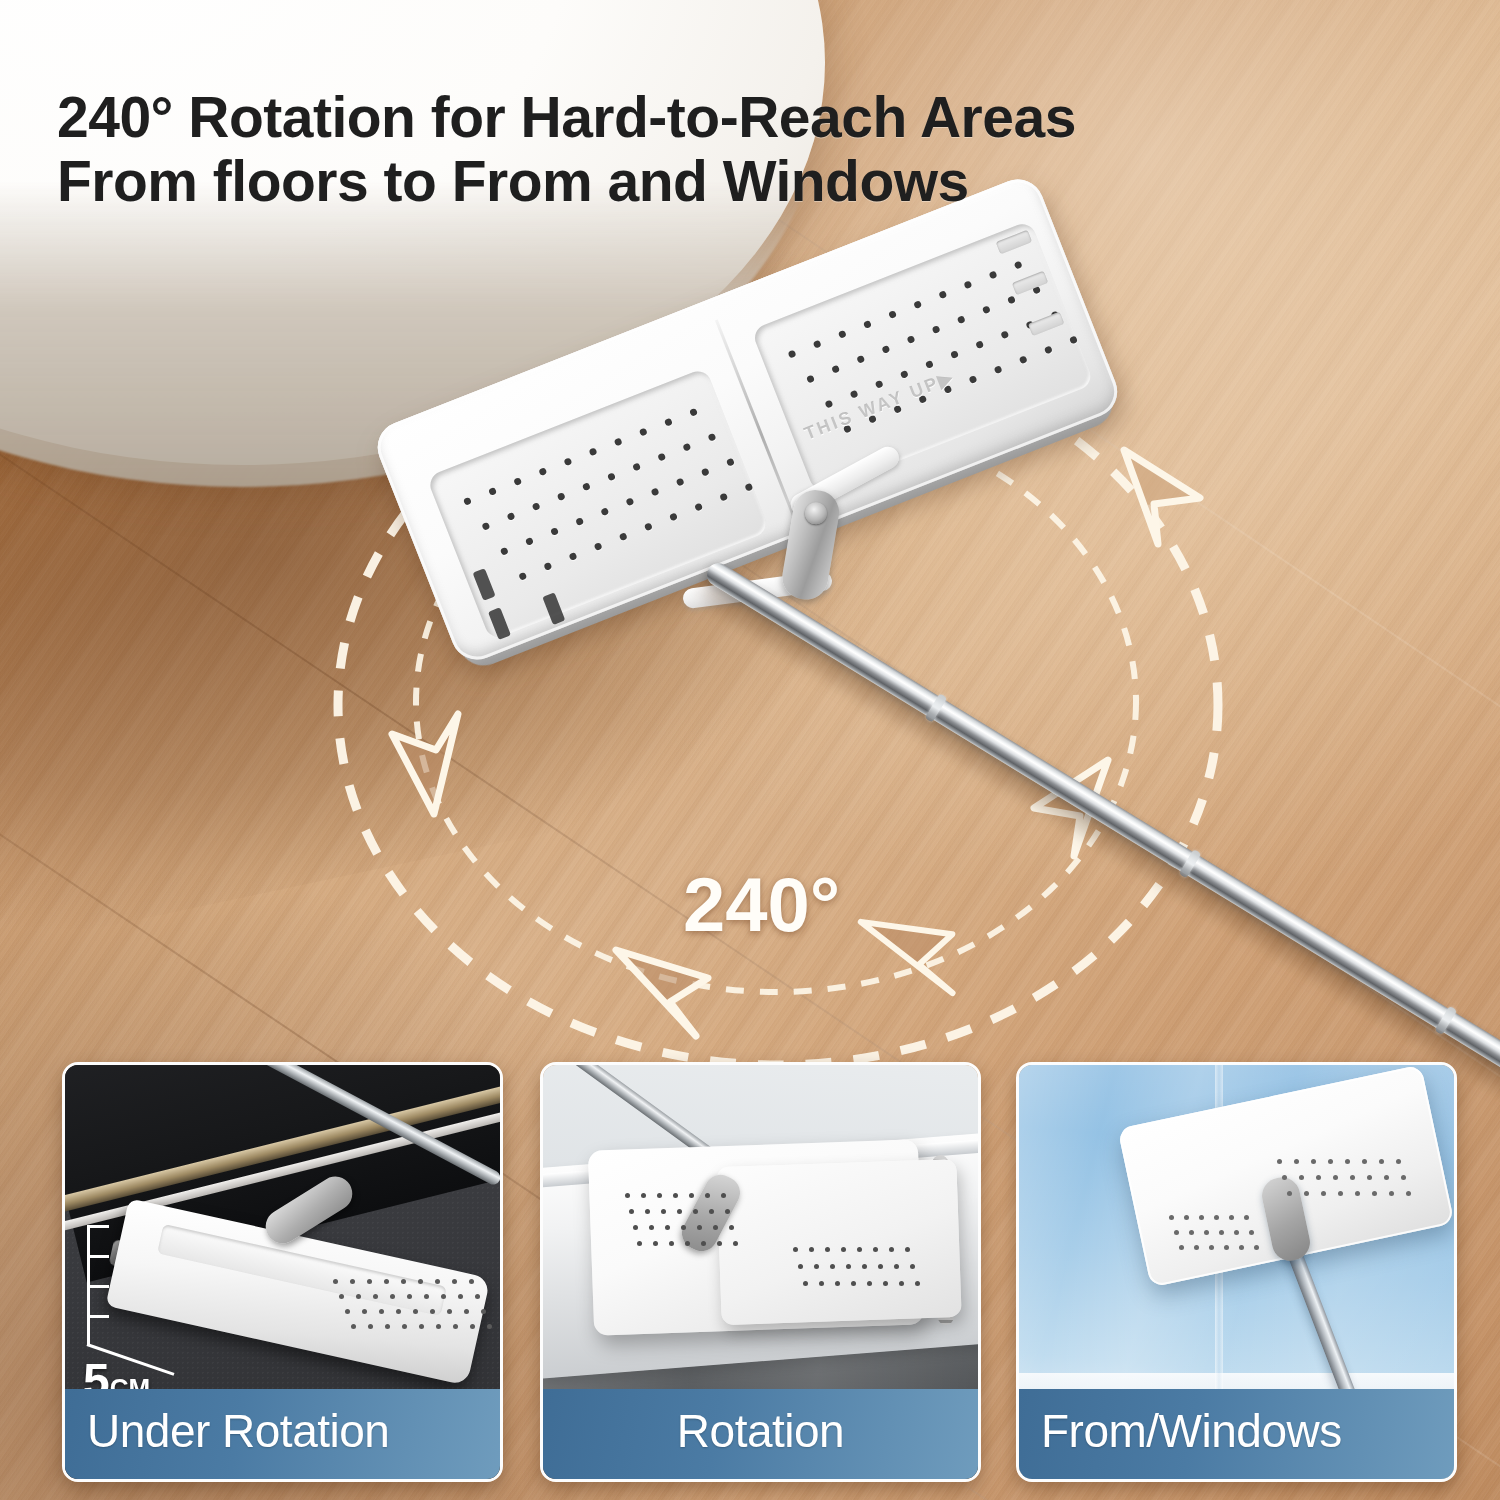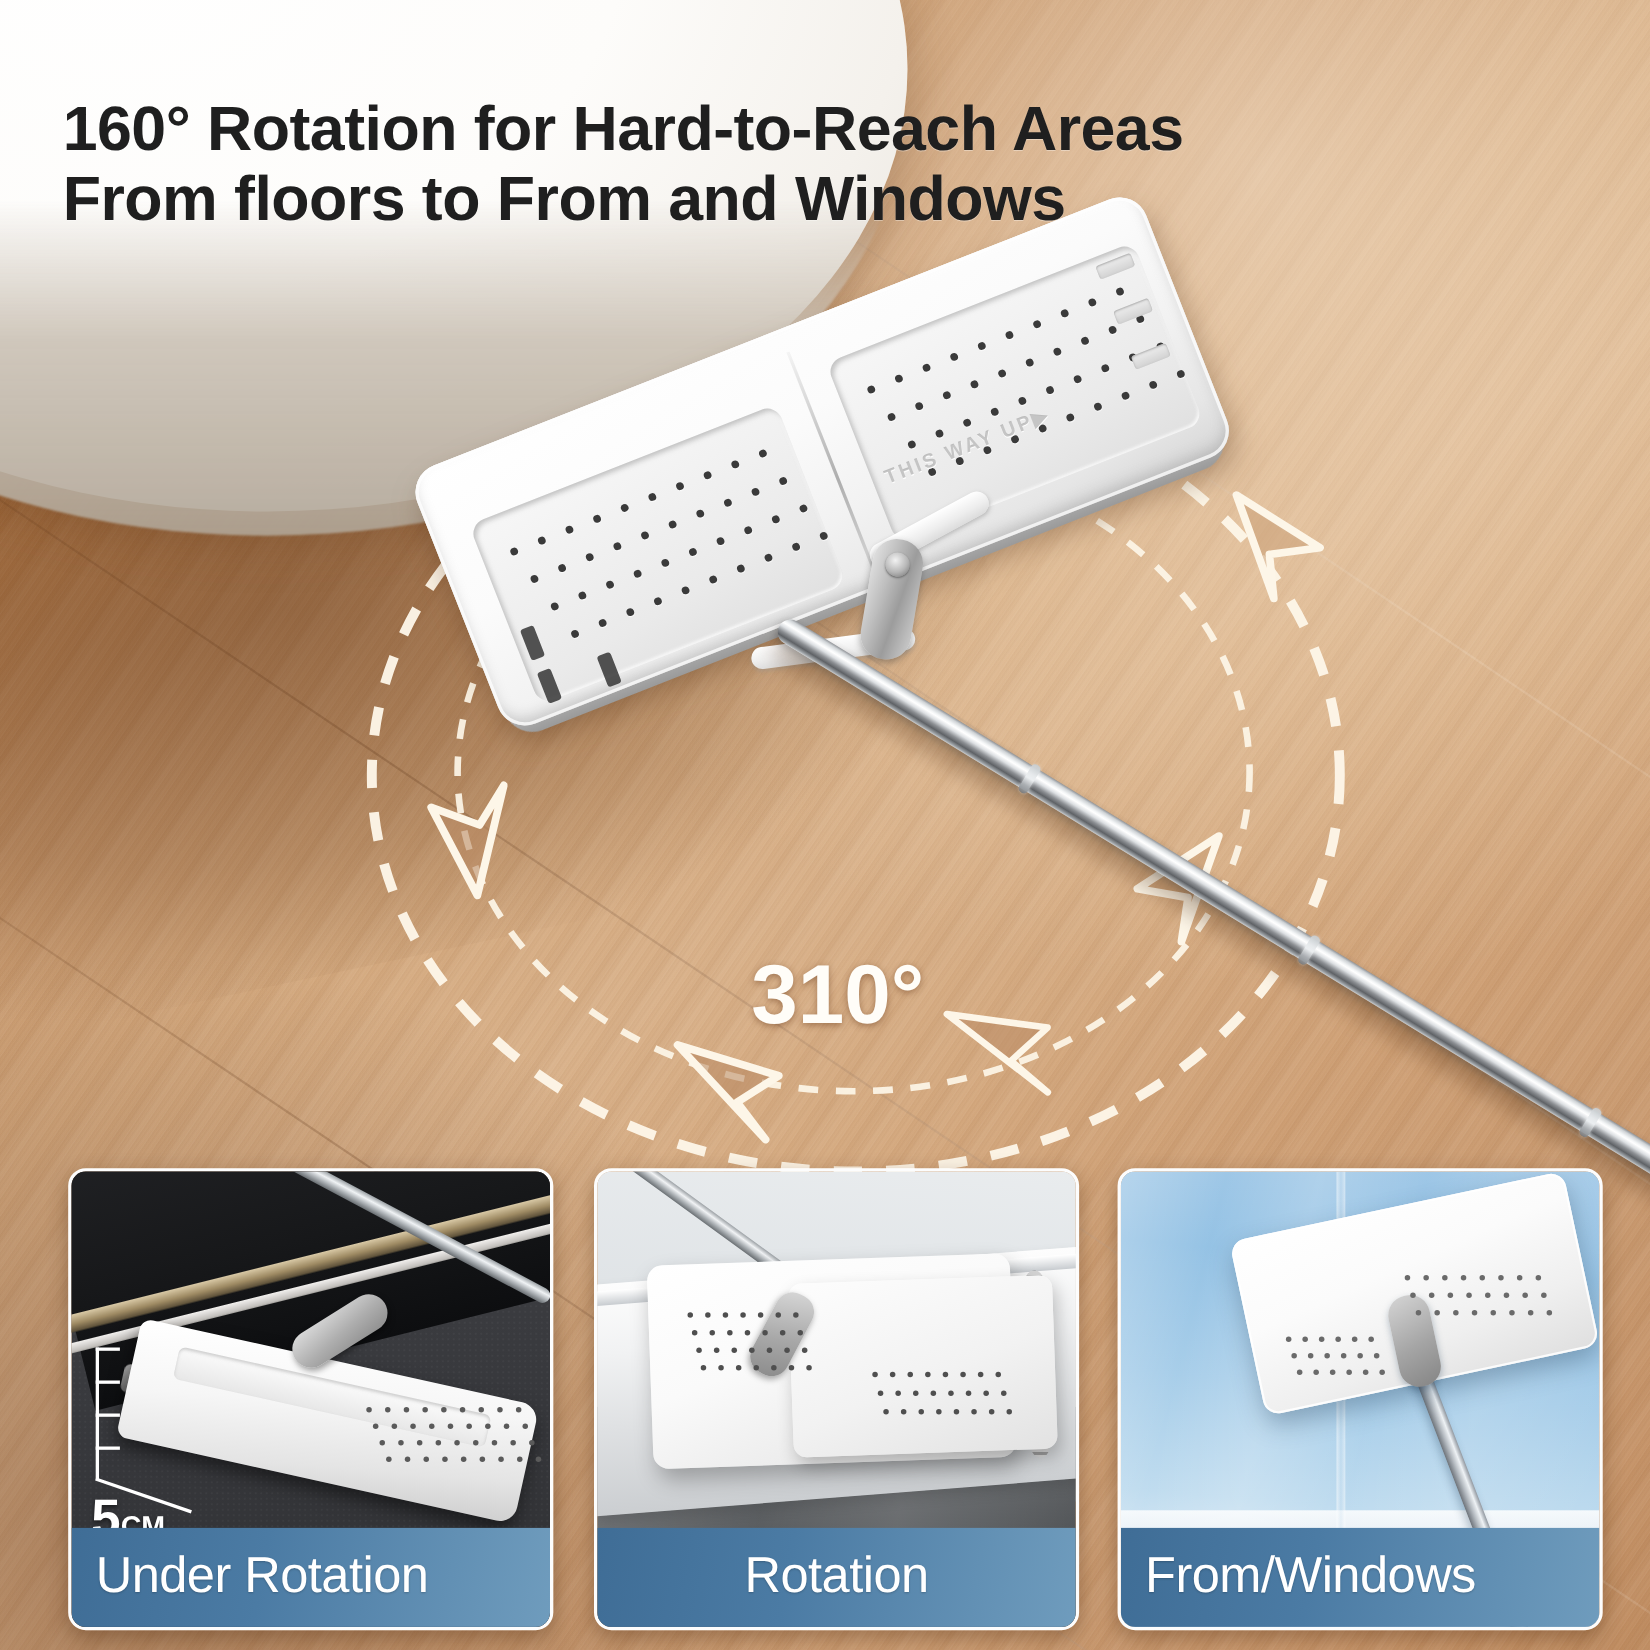--- a/index.html
+++ b/index.html
@@ -418,21 +418,21 @@
       <g>
         <path d="M 298 620 L 390 648 L 352 672 L 378 706 Z" fill="rgba(184,136,98,0.55)" stroke="#fdf6e8" stroke-width="7" stroke-linejoin="round"></path>
       </g>
 
       <g>
         <path d="M 470 596 L 558 624 L 520 648 L 548 682 Z" fill="rgba(184,136,98,0.5)" stroke="#fdf6e8" stroke-width="6" stroke-linejoin="round" transform="translate(80,-10) rotate(-10 500 640)"></path>
       </g>
     </svg>
   </div>
 
-  <div class="deg360">310°</div>
+  <div class="deg360">240°</div>
 
   <div class="mop">
 
     <div class="head-wrap">
       <div class="plate-shadow"></div>
       <div class="plate-gray-edge"></div>
       <div class="plate">
         <div class="recess r-right"></div>
         <div class="recess r-left"></div>
         <div class="plate-split"></div>
@@ -540,21 +540,21 @@
     <div class="pole">
       <div class="pole-shadow"></div>
       <div class="pole-tube"></div>
       <div class="pole-ring" style="left:262px;"></div>
       <div class="pole-ring" style="left:560px;"></div>
       <div class="pole-ring" style="left:860px;"></div>
     </div>
   </div>
 
   <div class="headline">
-    <span class="l1">160° Rotation for Hard-to-Reach Areas</span>
+    <span class="l1">240° Rotation for Hard-to-Reach Areas</span>
     <span class="l2">From floors to From and Windows</span>
   </div>
 
   <div class="panel" id="panel-1">
     <div class="pbg p1-floor"></div>
     <div class="p1-texture"></div>
     <div class="p1-furn"></div>
     <div class="p1-furn-trim"></div>
     <div class="p1-furn-trim2"></div>
     <div class="p1-pole"></div>

